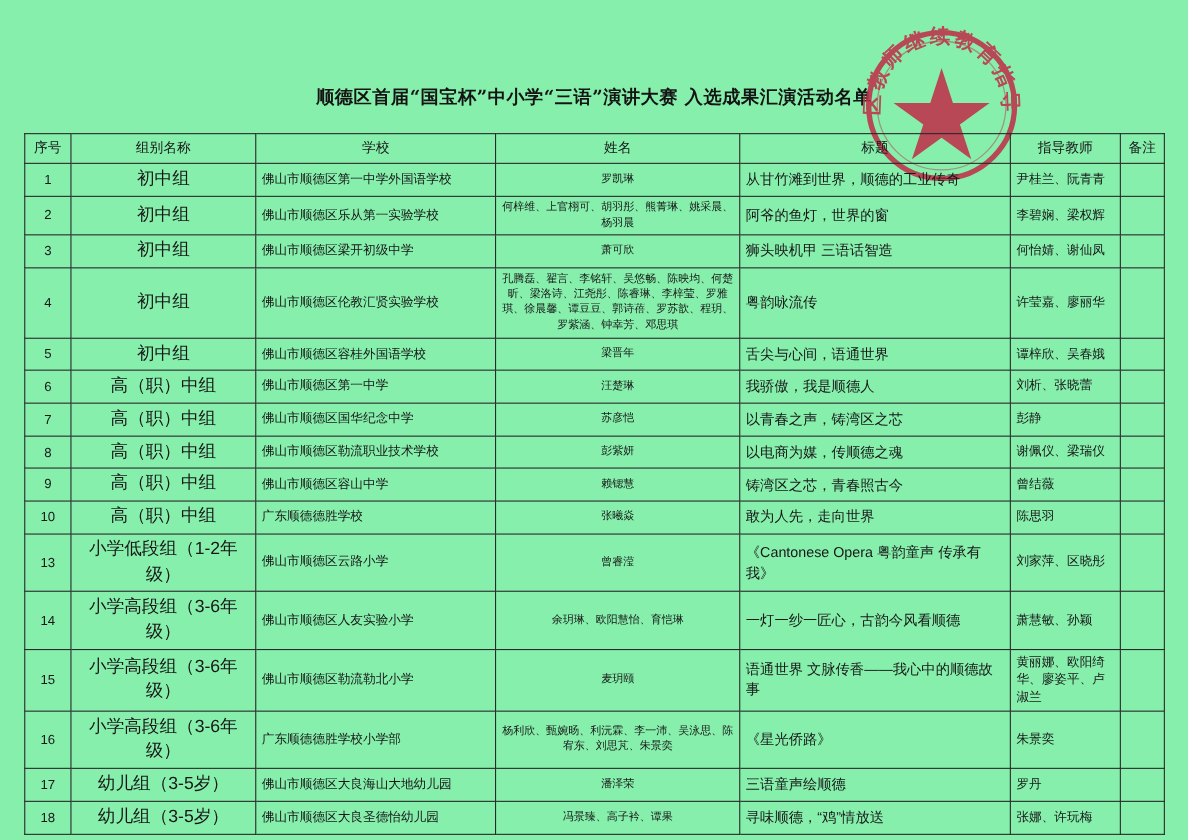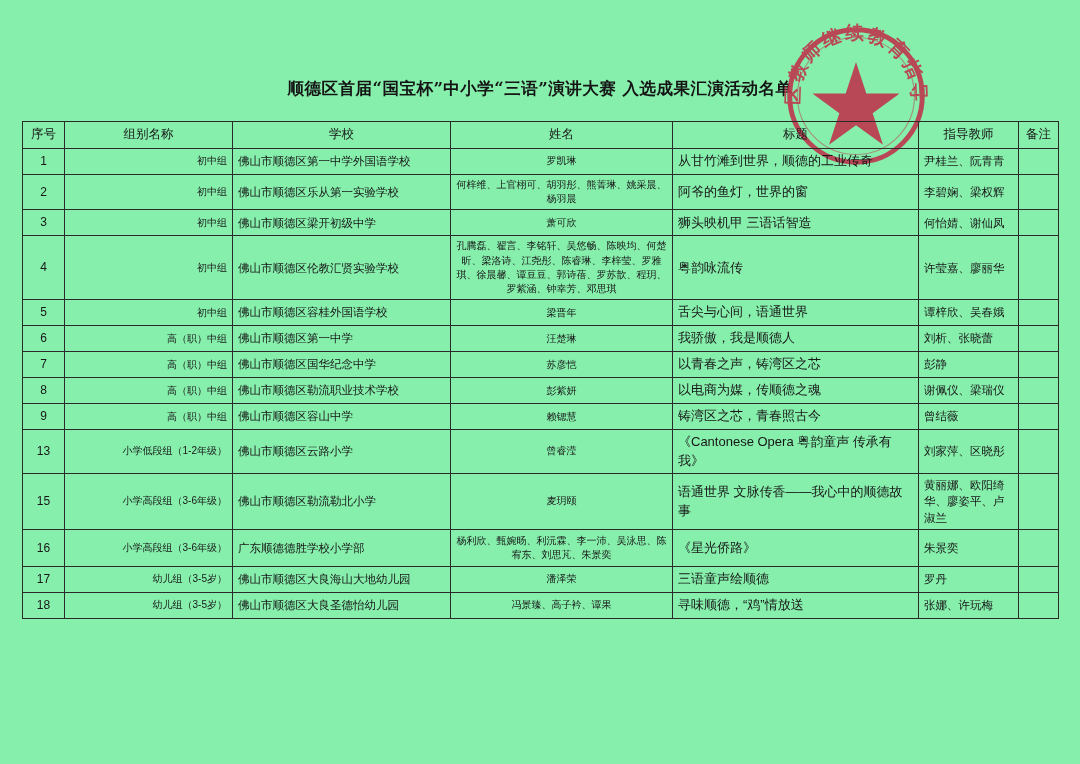--- a/index.html
+++ b/index.html
@@ -76,21 +76,21 @@
   
   col.c-idx    { width: 42px; }
   col.c-group  { width: 168px; }
   col.c-school { width: 218px; }
   col.c-names  { width: 222px; }
   col.c-title  { width: 246px; }
   col.c-teach  { width: 100px; }
   col.c-note   { width: 40px; }
 
   td.idx    { text-align: center; font-size: 12px; }
-  td.group  { text-align: right; padding-left: 7px; font-size: 10px; }
+  td.group  { text-align: center; padding-left: 7px; font-size: 16px; }
   td.school { text-align: left; padding-left: 7px; font-size: 11.5px; }
   td.names  { text-align: center; padding-left: 5px; font-size: 10px; }
   td.title  { text-align: left; padding-left: 5px; font-size: 13px; }
   td.teach  { text-align: left; padding-left: 4px; font-size: 11.5px; }
   td.note   { text-align: center; }
 
   tr.r-tall td { height: 30px; }
   tr.r-short td { height: 19px; }
 </style>
 </head>
@@ -210,26 +210,44 @@
           <tr class="r-short">
             <td class="idx">9</td>
             <td class="group">高（职）中组</td>
             <td class="school">佛山市顺德区容山中学</td>
             <td class="names">赖锶慧</td>
             <td class="title">铸湾区之芯，青春照古今</td>
             <td class="teach">曾结薇</td>
             <td class="note"></td>
           </tr>
           <tr class="r-short">
+            <td class="idx">10</td>
+            <td class="group">高（职）中组</td>
+            <td class="school">广东顺德德胜学校</td>
+            <td class="names">张曦焱</td>
+            <td class="title">敢为人先，走向世界</td>
+            <td class="teach">陈思羽</td>
+            <td class="note"></td>
+          </tr>
+          <tr class="r-short">
             <td class="idx">13</td>
             <td class="group">小学低段组（1-2年级）</td>
             <td class="school">佛山市顺德区云路小学</td>
             <td class="names">曾睿滢</td>
             <td class="title">《Cantonese Opera 粤韵童声 传承有我》</td>
             <td class="teach">刘家萍、区晓彤</td>
+            <td class="note"></td>
+          </tr>
+          <tr class="r-short">
+            <td class="idx">14</td>
+            <td class="group">小学高段组（3-6年级）</td>
+            <td class="school">佛山市顺德区人友实验小学</td>
+            <td class="names">余玥琳、欧阳慧怡、育恺琳</td>
+            <td class="title">一灯一纱一匠心，古韵今风看顺德</td>
+            <td class="teach">萧慧敏、孙颖</td>
             <td class="note"></td>
           </tr>
           <tr class="r-short">
             <td class="idx">15</td>
             <td class="group">小学高段组（3-6年级）</td>
             <td class="school">佛山市顺德区勒流勒北小学</td>
             <td class="names">麦玥颐</td>
             <td class="title">语通世界 文脉传香——我心中的顺德故事</td>
             <td class="teach">黄丽娜、欧阳绮华、廖姿平、卢淑兰</td>
             <td class="note"></td>

